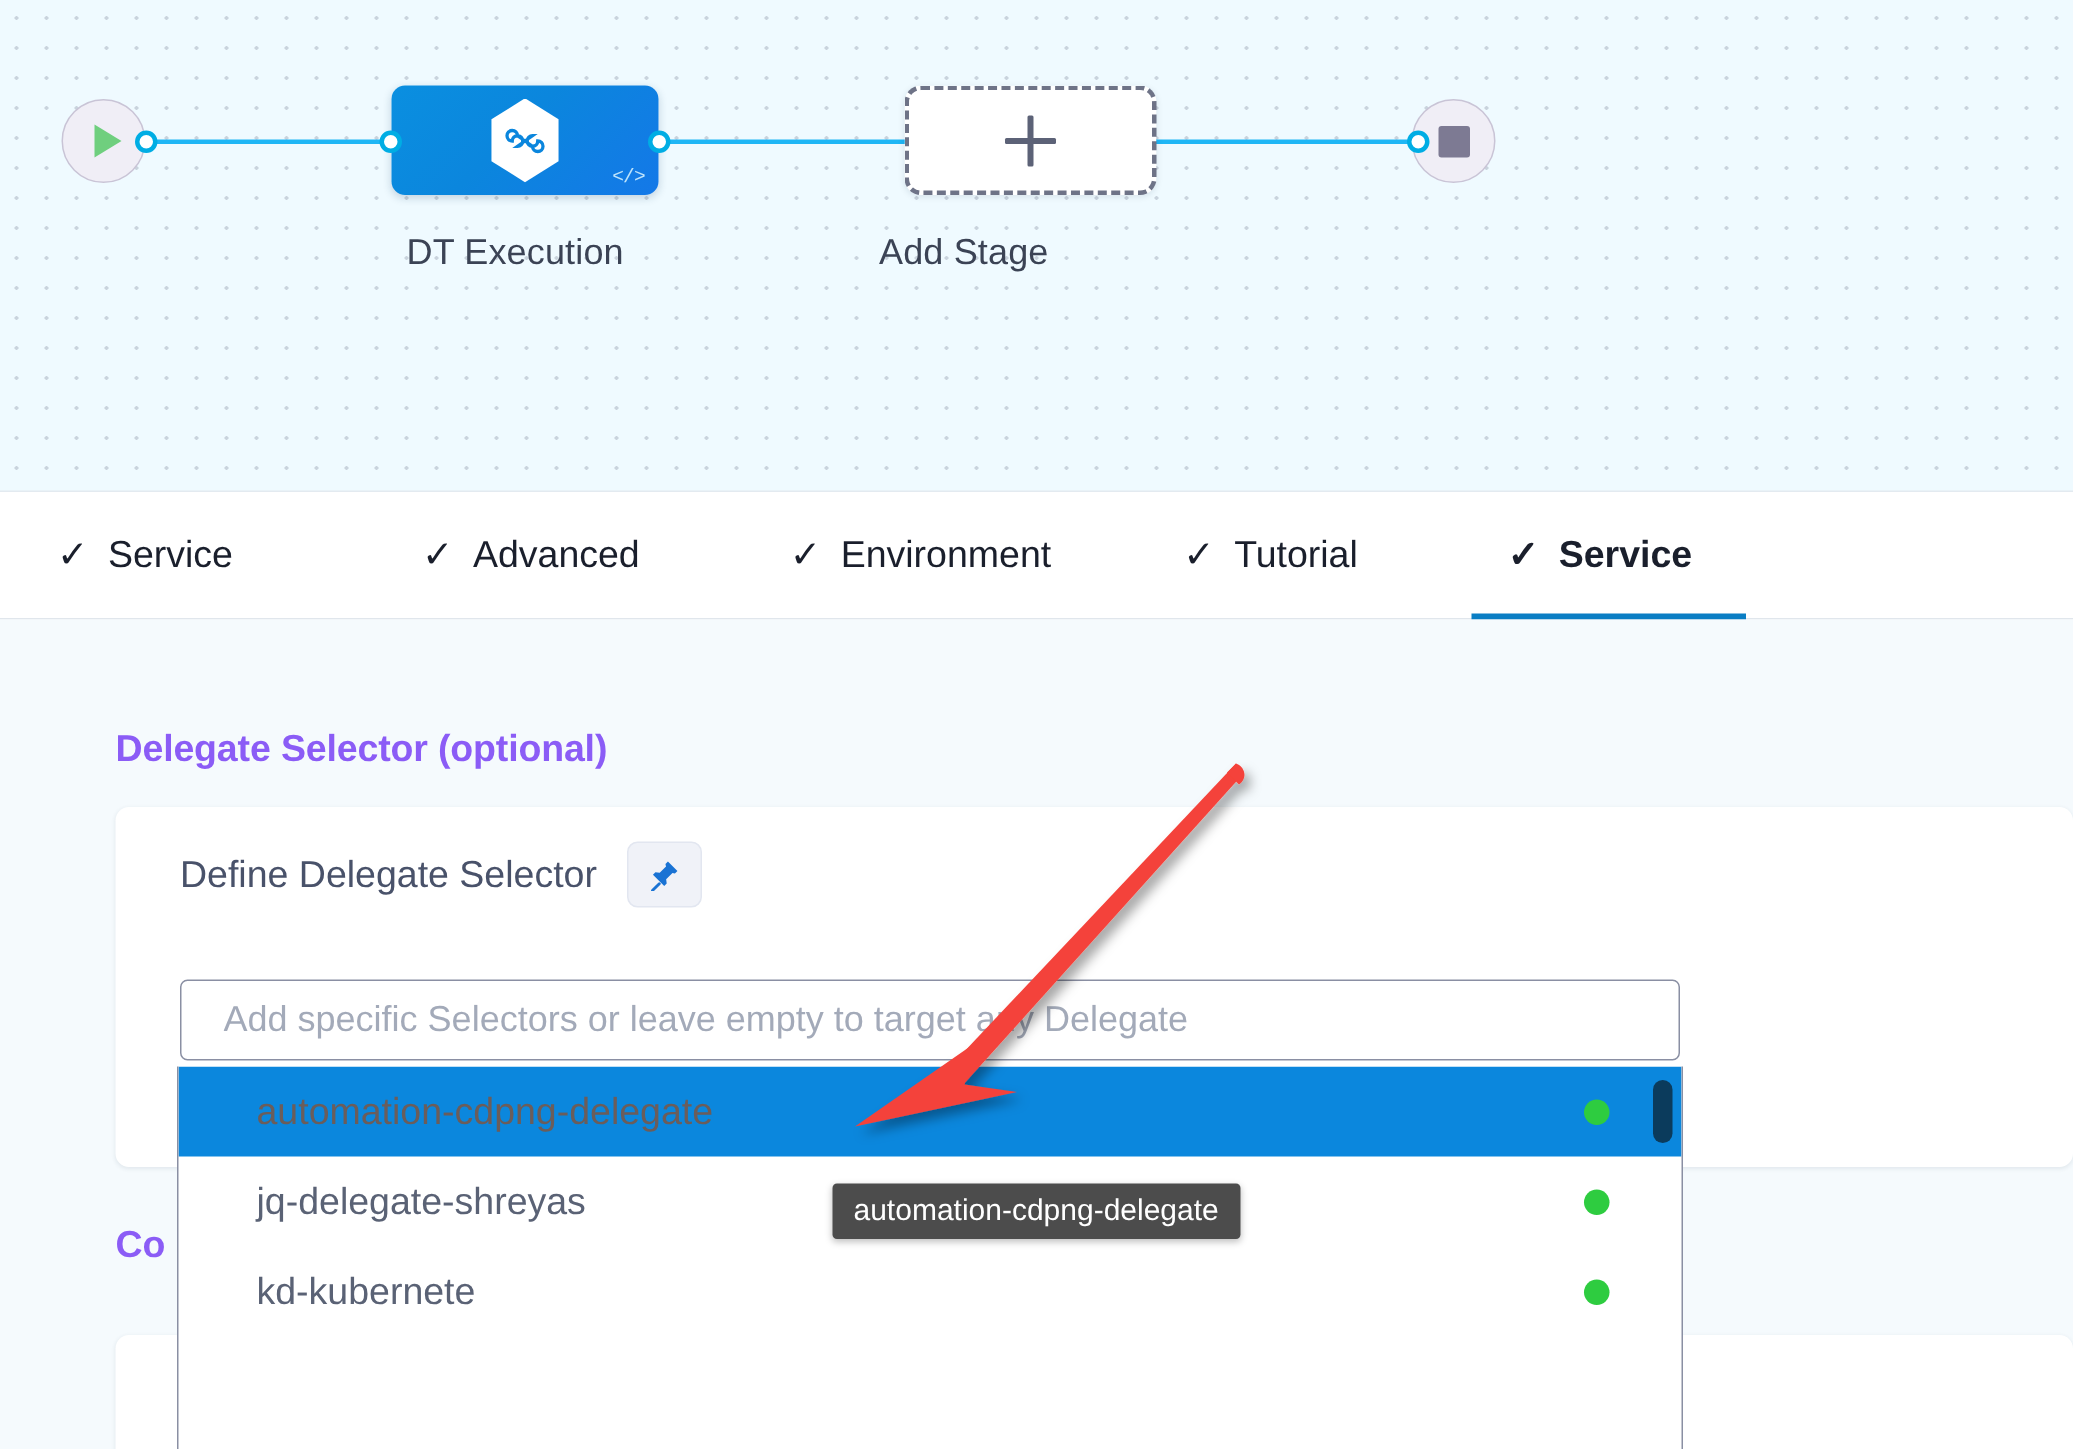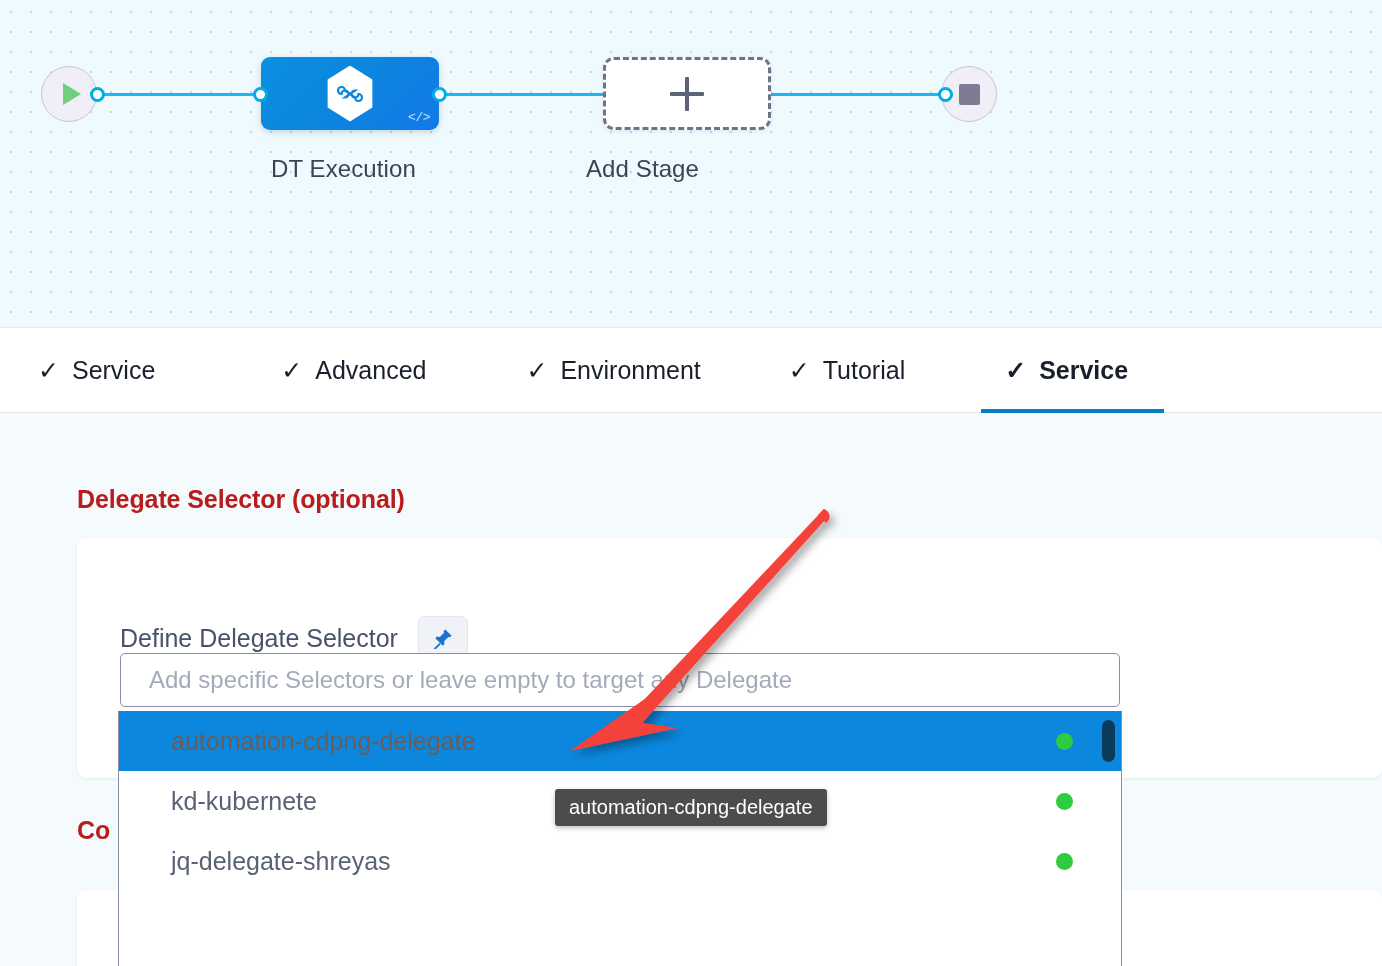--- a/index.html
+++ b/index.html
@@ -177,39 +177,39 @@
     position: absolute;
     left: 0; top: 413px;
     width: 1382px; height: 553px;
     background: #f5fafd;
   }
   .section-title {
     position: absolute;
     left: 77px; top: 485px;
     font-size: 25px;
     font-weight: bold;
-    color: #b91c1c;
+    color: #8b5cf6;
     letter-spacing: -.1px;
   }
   .section-title.second { top: 796px; margin-top: 20px; }
 
   .card {
     position: absolute;
     left: 77px;
     width: 1305px;
     background: #ffffff;
     border-radius: 9px;
     box-shadow: 0 1px 3px rgba(30,50,80,.09);
   }
   .card.one  { top: 538px; height: 240px; }
   .card.two  { top: 890px; height: 120px; }
 
   .field-label-row {
     position: absolute;
-    left: 120px; top: 616px;
+    left: 120px; top: 561px;
     display: flex;
     align-items: center;
     gap: 20px;
   }
   .field-label {
     font-size: 25px;
     color: #49526a;
   }
   .pin-btn {
     width: 50px; height: 44px;
@@ -393,26 +393,26 @@
 
   <div class="dropdown">
 
     <div class="dd-item selected">
       <span>automation-cdpng-delegate</span>
       <span class="dot"></span>
       <span class="dd-scroll-thumb"></span>
     </div>
 
     <div class="dd-item">
+      <span>jq-delegate-shreyas</span>
+      <span class="dot"></span>
+    </div>
+
+    <div class="dd-item">
       <span>kd-kubernete</span>
-      <span class="dot"></span>
-    </div>
-
-    <div class="dd-item">
-      <span>jq-delegate-shreyas</span>
       <span class="dot"></span>
     </div>
 
   </div>
 
   <div class="tooltip">automation-cdpng-delegate</div>
 
   <svg class="arrow-anno" viewBox="0 0 320 280">
     <defs>
       <filter id="arrowShadow" x="-30%" y="-30%" width="170%" height="170%">

